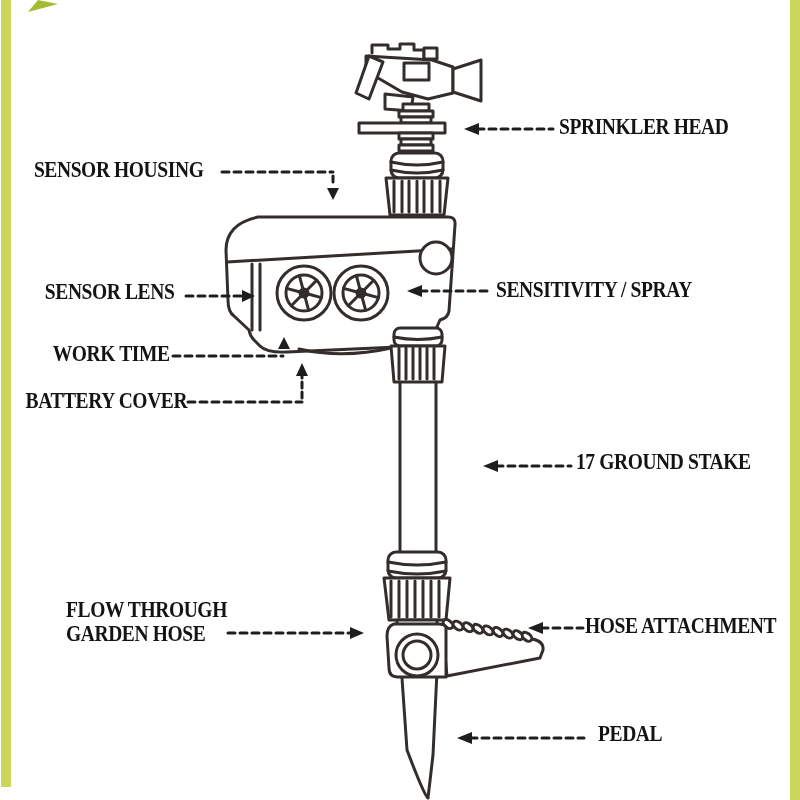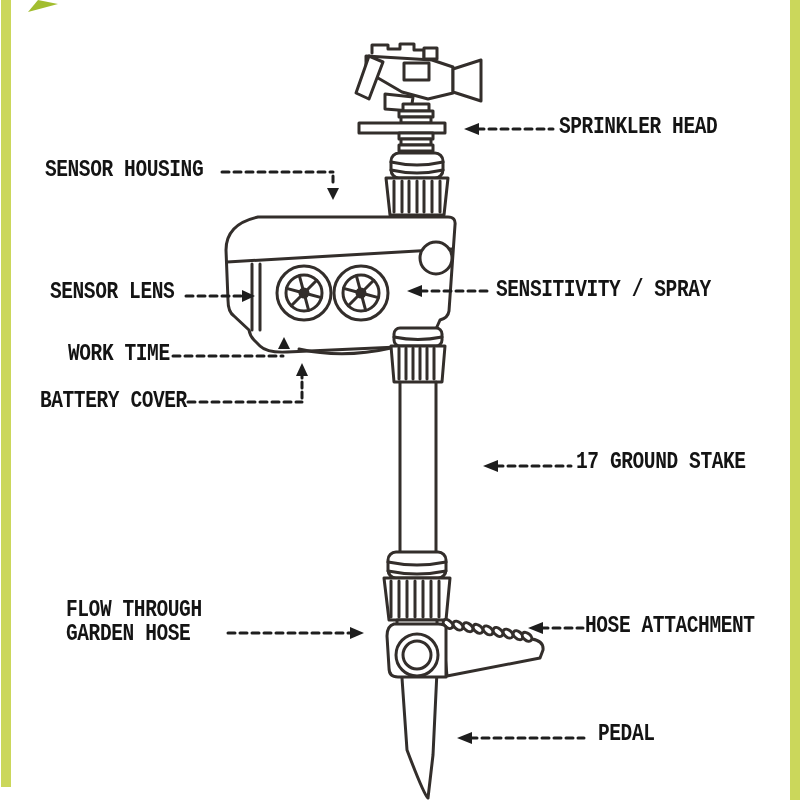--- a/index.html
+++ b/index.html
@@ -1,18 +1,18 @@
 <!DOCTYPE html>
 <html><head>
 <meta charset="utf-8">
 <style>
   html,body{margin:0;padding:0;background:#ffffff;}
   .canvas{
     position:relative;width:800px;height:800px;background:#ffffff;
-    overflow:hidden;font-family:Liberation Mono, monospace;
+    overflow:hidden;font-family:Liberation Serif, serif;
   }
   .stripe{position:absolute;top:0;width:10px;background:#cbd75b;}
   .stripe.left{left:1px;height:787px;}
   .stripe.right{right:0;height:800px;}
   .diagram-svg{position:absolute;left:0;top:0;}
   .lbl{
     position:absolute;
     font-weight:bold;font-size:23px;line-height:24px;
     letter-spacing:-0.5px;color:#141414;white-space:nowrap;
   }

